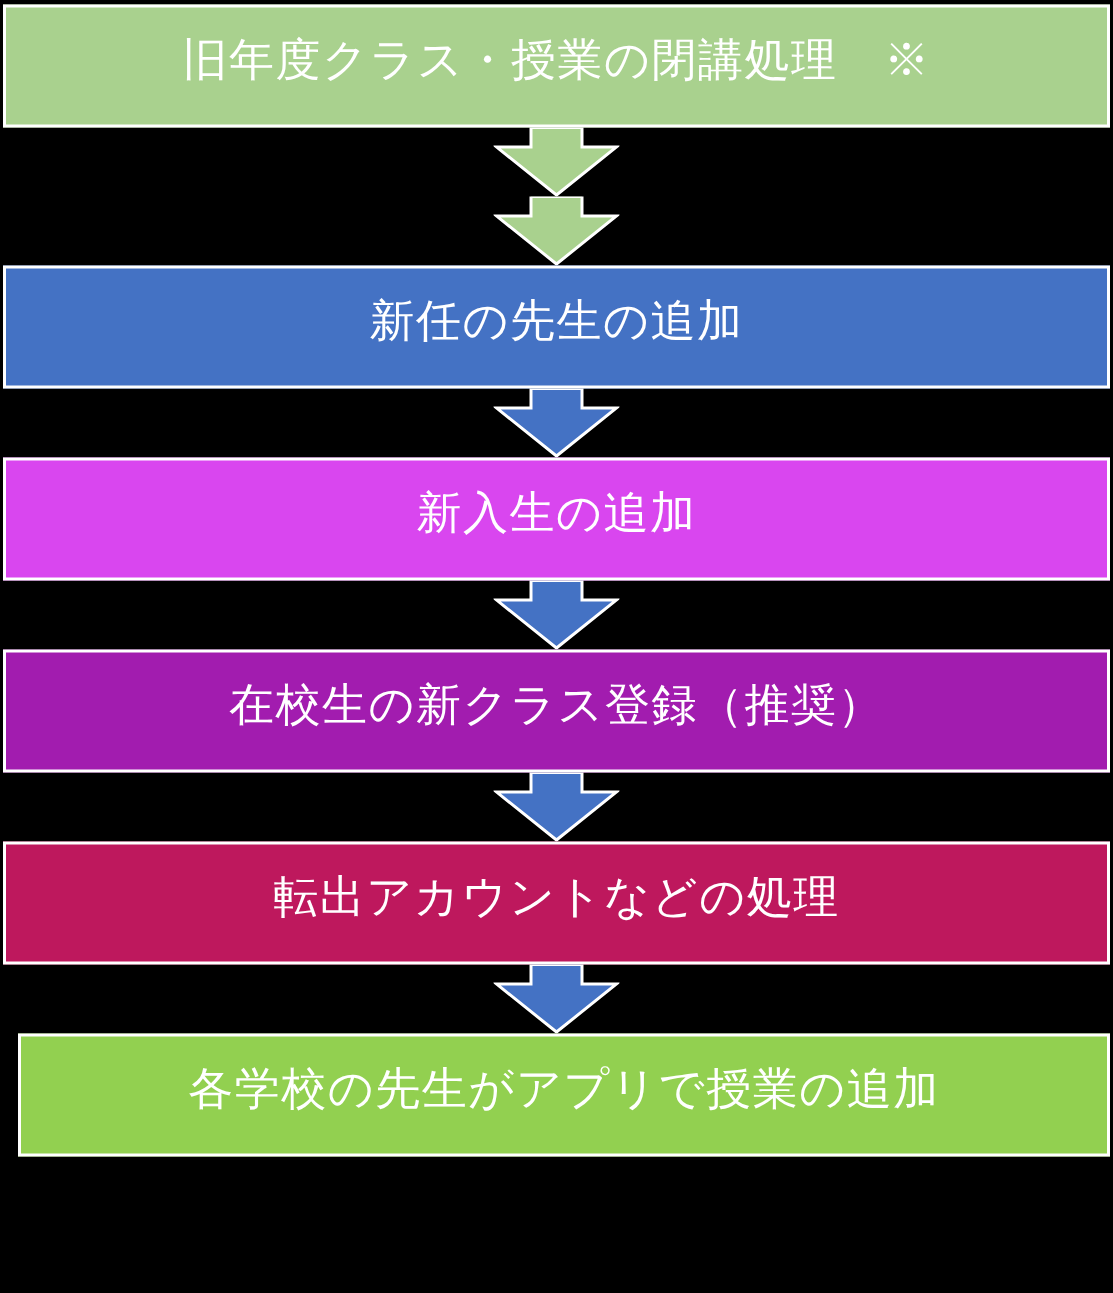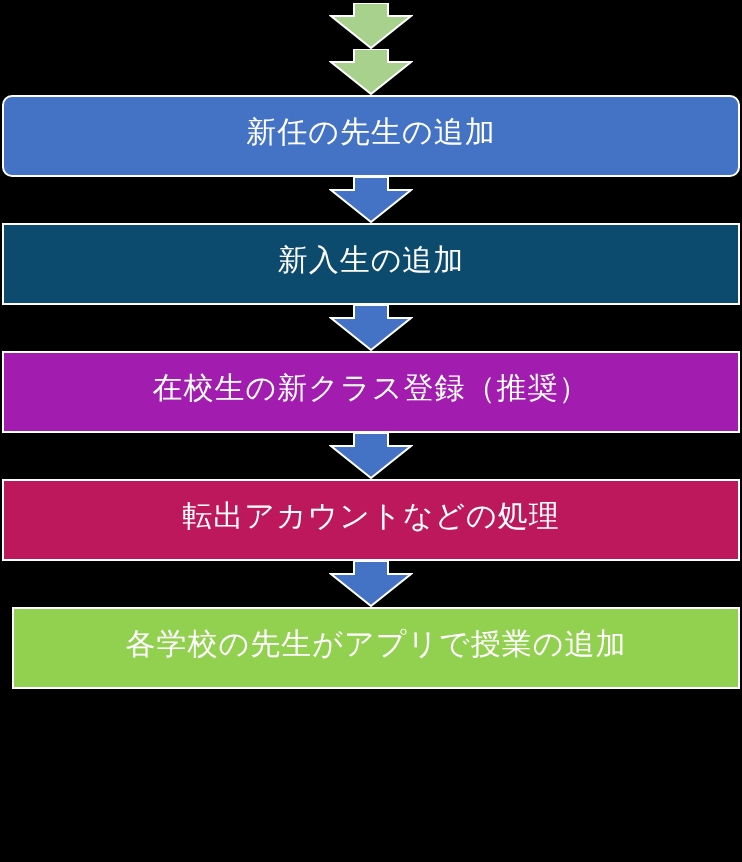--- a/index.html
+++ b/index.html
@@ -49,42 +49,45 @@
   }
   .arrow-row svg {
     display: block;
   }
 </style>
 </head>
 <body style="background-color: rgb(0, 0, 0);">
 
 <div class="canvas">
 
+  <div class="box" style="background-color: rgb(169, 209, 142);">
+    <span class="box-label">旧年度クラス・授業の閉講処理　※</span>
+  </div>
   <div class="arrow-row">
     <svg width="84" height="46" viewBox="0 0 84 46">
       <polygon points="25,0 59,0 59,13 82,13 42,45 2,13 25,13" stroke="#ffffff" stroke-width="2" stroke-linejoin="miter" fill="#a9d18e"></polygon>
     </svg>
   </div>
 
   <div class="arrow-row">
     <svg width="84" height="46" viewBox="0 0 84 46">
       <polygon points="25,0 59,0 59,13 82,13 42,45 2,13 25,13" stroke="#ffffff" stroke-width="2" stroke-linejoin="miter" fill="#a9d18e"></polygon>
     </svg>
   </div>
 
-  <div class="box" style="background-color: rgb(68, 114, 196); border-radius: 10px;">
+  <div class="box" style="background-color: rgb(68, 114, 196);">
     <span class="box-label">新任の先生の追加</span>
   </div>
   <div class="arrow-row">
     <svg width="84" height="46" viewBox="0 0 84 46">
       <polygon points="25,0 59,0 59,13 82,13 42,45 2,13 25,13" stroke="#ffffff" stroke-width="2" stroke-linejoin="miter" fill="#4472c4"></polygon>
     </svg>
   </div>
 
-  <div class="box" style="background-color: #0c4a6e;">
+  <div class="box" style="background-color: #d946ef;">
     <span class="box-label">新入生の追加</span>
   </div>
   <div class="arrow-row">
     <svg width="84" height="46" viewBox="0 0 84 46">
       <polygon points="25,0 59,0 59,13 82,13 42,45 2,13 25,13" stroke="#ffffff" stroke-width="2" stroke-linejoin="miter" fill="#4472c4"></polygon>
     </svg>
   </div>
 
   <div class="box" style="background-color: #a21caf;">
     <span class="box-label">在校生の新クラス登録（推奨）</span>

